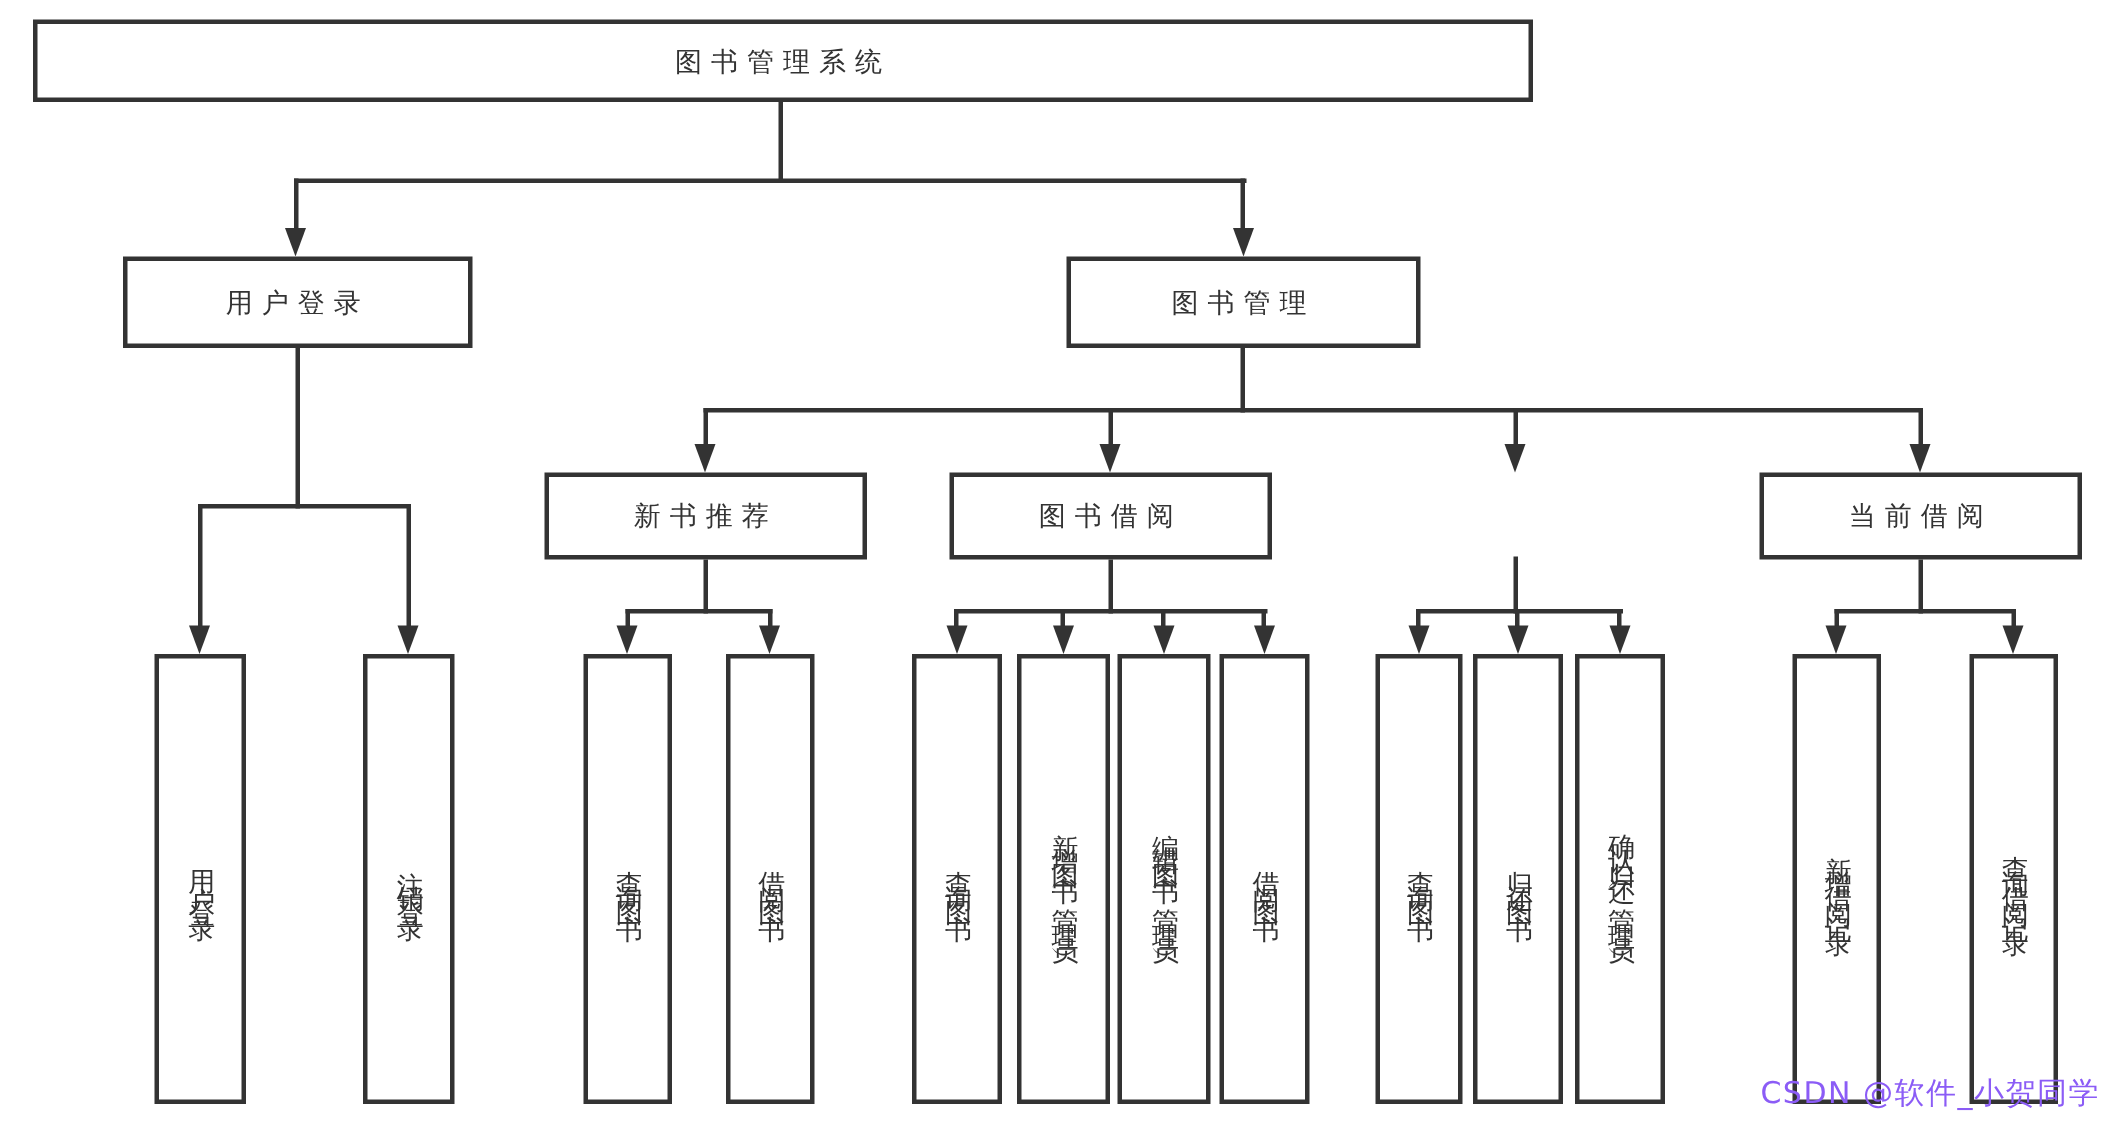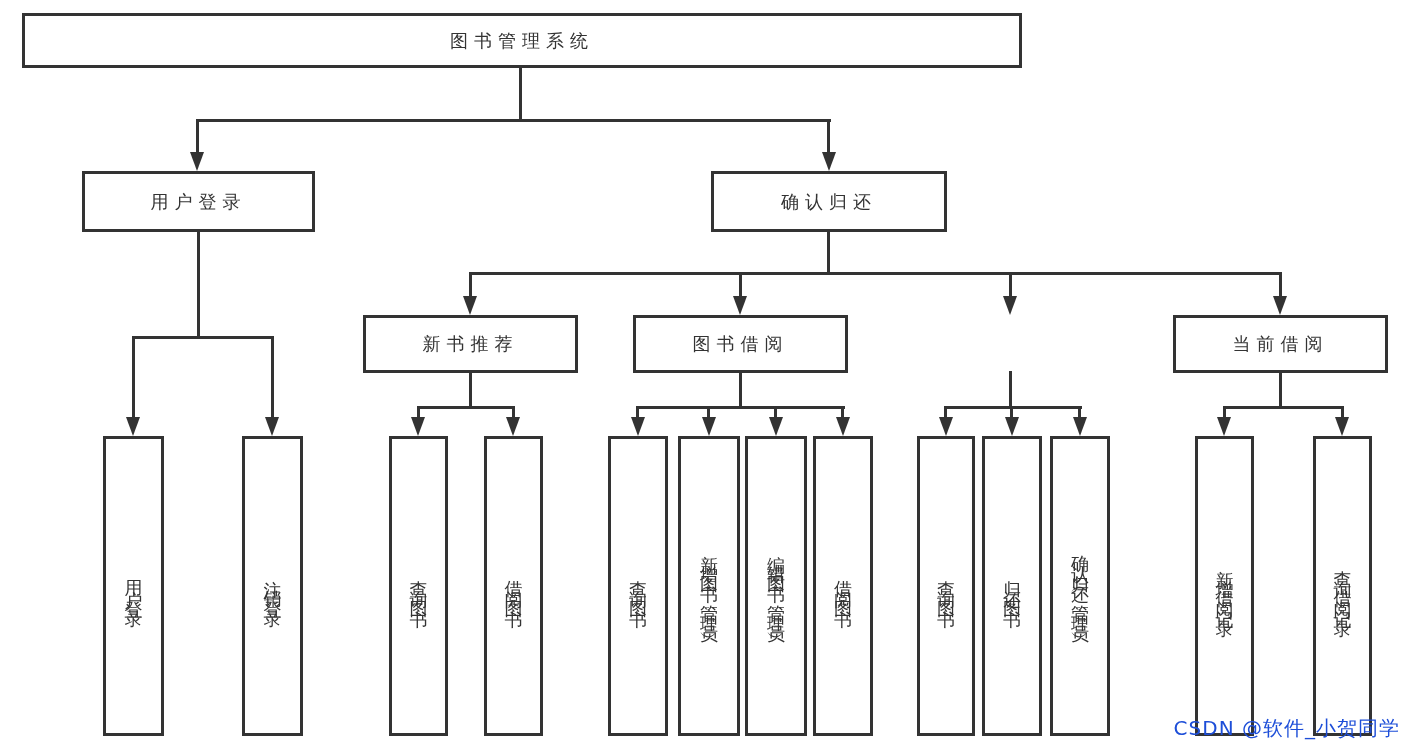--- a/index.html
+++ b/index.html
@@ -18,21 +18,21 @@
   }
   .vline{position:absolute;width:3px;background:#333333;}
   .hline{position:absolute;height:3px;background:#333333;}
   .arr{
     position:absolute;width:0;height:0;
     border-left:7px solid transparent;border-right:7px solid transparent;
     border-top:19px solid #333333;
   }
   .watermark{
     position:absolute;right:5px;bottom:5px;font-size:20px;letter-spacing:1px;
-    color:#1d4ed8;white-space:nowrap;z-index:5;
+    color:#8b5cf6;white-space:nowrap;z-index:5;
   }
 </style>
 </head>
 <body>
 
 <div class="canvas">
 
   <div class="vline" style="left:519px;top:68px;height:53px"></div>
   <div class="hline" style="left:196px;top:119px;width:635px"></div>
   <div class="vline" style="left:196px;top:119px;height:34px"></div>
@@ -93,21 +93,21 @@
   <div class="arr" style="left:1335px;top:417px"></div>
 
   <div class="node" style="left:22px;top:13px;width:1000px;height:55px">
     <span class="htext">图书管理系统</span>
   </div>
 
   <div class="node" style="left:82px;top:171px;width:233px;height:61px">
     <span class="htext">用户登录</span>
   </div>
   <div class="node" style="left:711px;top:171px;width:236px;height:61px">
-    <span class="htext">确认归还</span>
+    <span class="htext">图书管理</span>
   </div>
 
   <div class="node" style="left:363px;top:315px;width:215px;height:58px">
     <span class="htext">新书推荐</span>
   </div>
   <div class="node" style="left:633px;top:315px;width:215px;height:58px">
     <span class="htext">图书借阅</span>
   </div>
   <div class="node" style="left:1173px;top:315px;width:215px;height:58px">
     <span class="htext">当前借阅</span>

